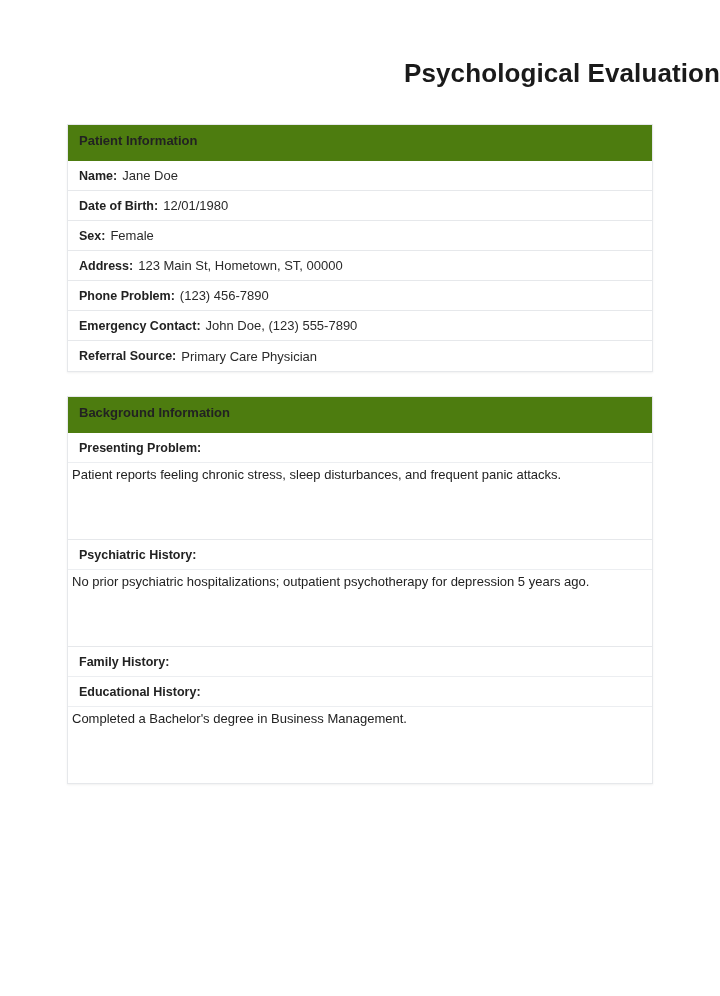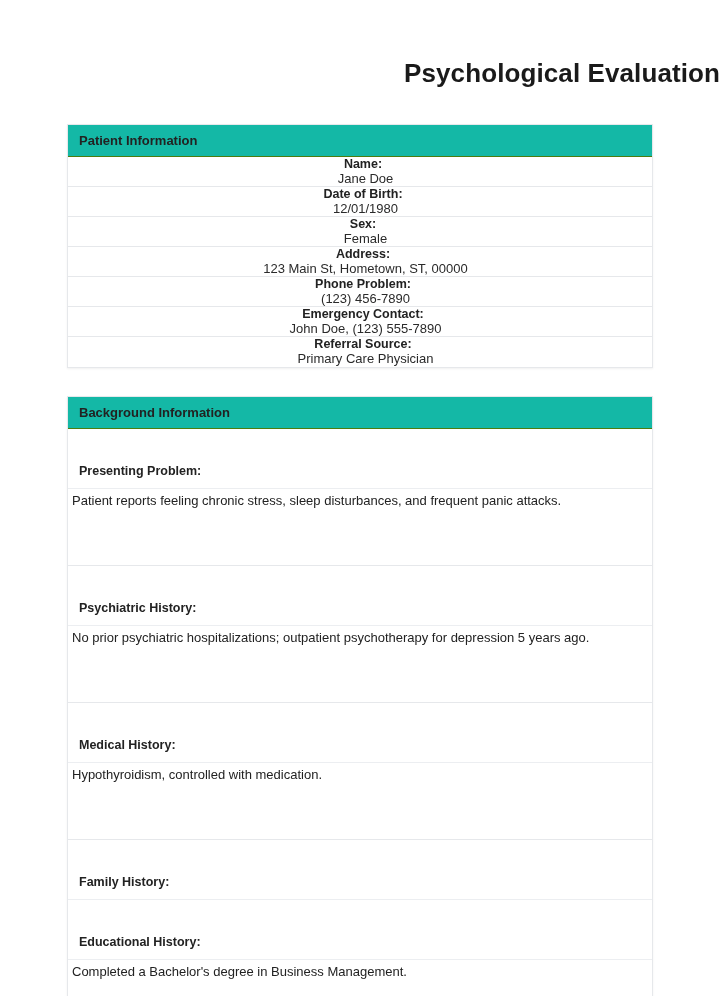--- a/index.html
+++ b/index.html
@@ -10,34 +10,34 @@
   .title {
     position: absolute; left: 0; top: 58px; width: 720px; text-align: right;
     font-size: 26px; font-weight: bold; color: #1a1a1a; letter-spacing: 0.1px;
   }
   .table {
     position: absolute; left: 67px; width: 586px;
     border: 1px solid #e6e8eb; box-sizing: border-box; background: #fff;
     box-shadow: 0 1px 2px rgba(0,0,0,0.06);
   }
   .t-header {
-    height: 31px; background: #14b8a6; border-bottom: 1px solid #4d7c0f;
+    height: 31px; background: #4d7c0f; border-bottom: 5px solid #4d7c0f;
     display: flex; align-items: center; padding-left: 11px;
     font-size: 13px; font-weight: bold; color: #222;
   }
   .info-row {
     height: 30px; border-bottom: 1px solid #e6e8eb; display: flex; align-items: center;
-    padding-left: 11px; box-sizing: border-box; flex-direction: column;
+    padding-left: 11px; box-sizing: border-box;
   }
   .info-row:last-child { border-bottom: none; }
   .info-label { font-size: 12.5px; font-weight: bold; color: #222; margin-right: 5px; }
   .info-value { font-size: 13px; color: #2a2a2a; }
   .bg-label {
-    height: 36px; border-bottom: 1px solid #eceef1; display: flex; align-items: center;
-    padding-left: 11px; box-sizing: border-box; font-size: 12.5px; font-weight: bold; color: #222; margin-top: 24px;
+    height: 30px; border-bottom: 1px solid #eceef1; display: flex; align-items: center;
+    padding-left: 11px; box-sizing: border-box; font-size: 12.5px; font-weight: bold; color: #222;
   }
   .bg-content {
     height: 77px; border-bottom: 1px solid #e6e8eb; box-sizing: border-box;
     padding: 4px 8px 0 4px; font-size: 13px; line-height: 15px; color: #222;
   }
   .bg-block:last-child .bg-content { border-bottom: none; height: 76px; }
 </style>
 </head>
 <body>
 
@@ -80,23 +80,19 @@
 
   <div class="bg-block">
     <div class="bg-label">Presenting Problem:</div>
     <div class="bg-content">Patient reports feeling chronic stress, sleep disturbances, and frequent panic attacks.</div>
   </div>
   <div class="bg-block">
     <div class="bg-label">Psychiatric History:</div>
     <div class="bg-content">No prior psychiatric hospitalizations; outpatient psychotherapy for depression 5 years ago.</div>
   </div>
   <div class="bg-block">
-    <div class="bg-label">Medical History:</div>
-    <div class="bg-content">Hypothyroidism, controlled with medication.</div>
-  </div>
-  <div class="bg-block">
     <div class="bg-label">Family History:</div>
   </div>
   <div class="bg-block">
     <div class="bg-label">Educational History:</div>
     <div class="bg-content">Completed a Bachelor's degree in Business Management.</div>
   </div>
 </div>
 
 </body></html>

